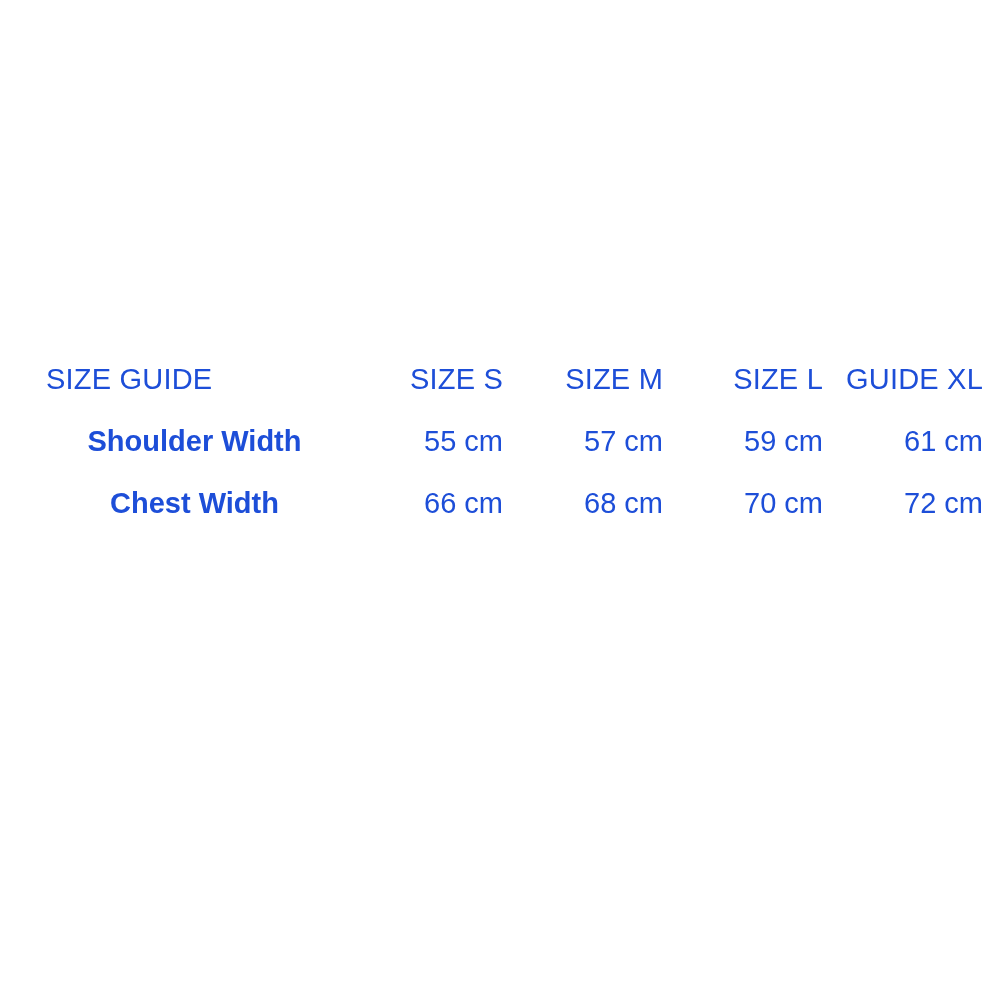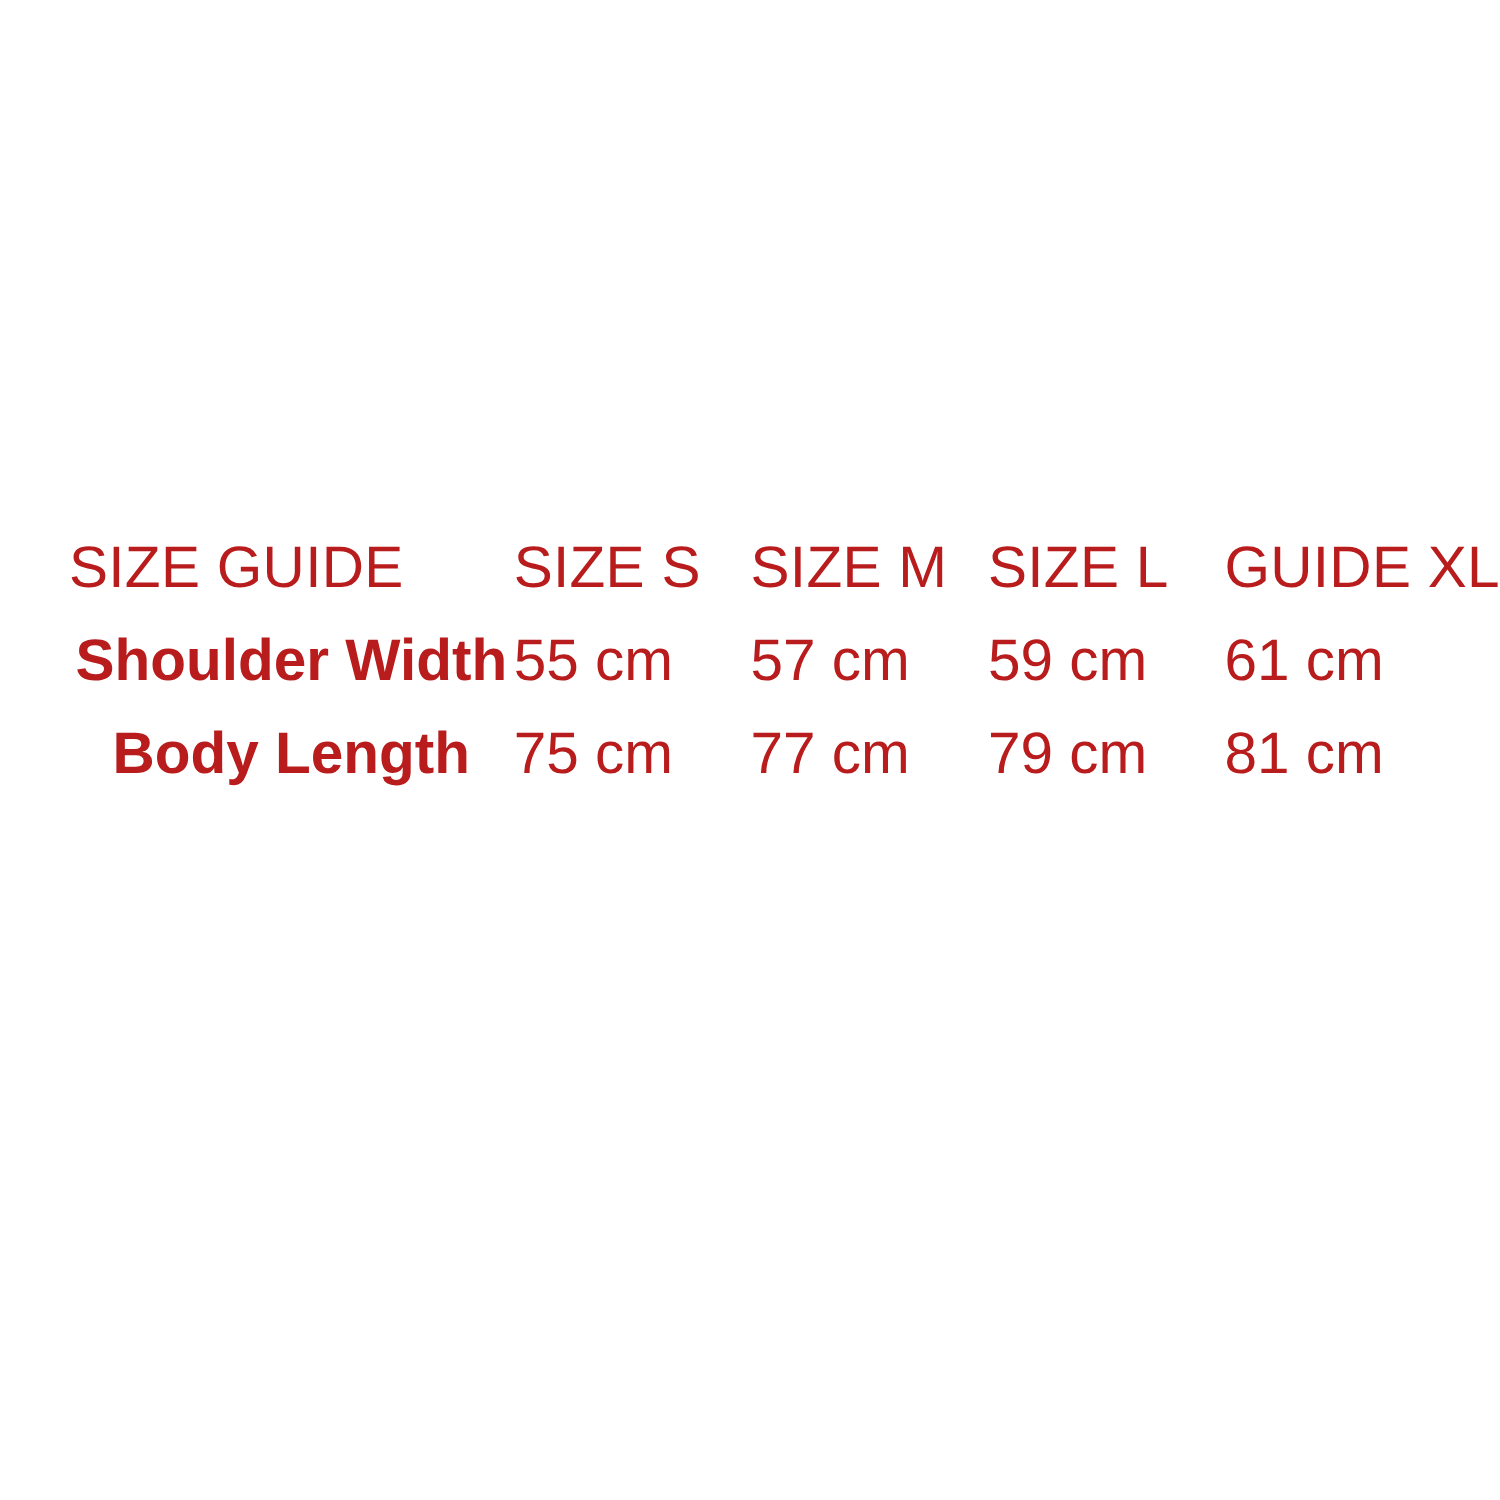--- a/index.html
+++ b/index.html
@@ -26,29 +26,29 @@
     left: 46px;
     top: 348px;
     border-collapse: collapse;
     color: #7b7fae;
   }
 
   #size-table td {
     padding: 0;
     vertical-align: top;
     white-space: nowrap;
-    font-size: 39px;
+    font-size: 29px;
     line-height: 62px;
     height: 62px;
-    color: #b91c1c;
+    color: #1d4ed8;
   }
 
   
   #size-table td.col-label { width: 297px; }
-  #size-table td.col-val   { width: 160px; }
+  #size-table td.col-val   { width: 160px; text-align: right; }
 
   
   #size-table tr.header-row td {
     font-weight: 400;
     letter-spacing: 0.2px;
   }
 
   
   #size-table tr.data-row td.col-label {
     font-weight: 700;
@@ -80,25 +80,25 @@
       </tr>
 
       <tr class="data-row row-shoulder">
         <td class="col-label">Shoulder Width</td>
         <td class="col-val first-val">55 cm</td>
         <td class="col-val">57 cm</td>
         <td class="col-val">59 cm</td>
         <td class="col-val">61 cm</td>
       </tr>
 
+      <tr class="data-row row-chest">
+        <td class="col-label">Chest Width</td>
+        <td class="col-val first-val">66 cm</td>
+        <td class="col-val">68 cm</td>
+        <td class="col-val">70 cm</td>
+        <td class="col-val">72 cm</td>
+      </tr>
 
-      <tr class="data-row row-body">
-        <td class="col-label">Body Length</td>
-        <td class="col-val first-val">75 cm</td>
-        <td class="col-val">77 cm</td>
-        <td class="col-val">79 cm</td>
-        <td class="col-val">81 cm</td>
-      </tr>
 
     </tbody>
   </table>
 
 </div>
 
 </body></html>

